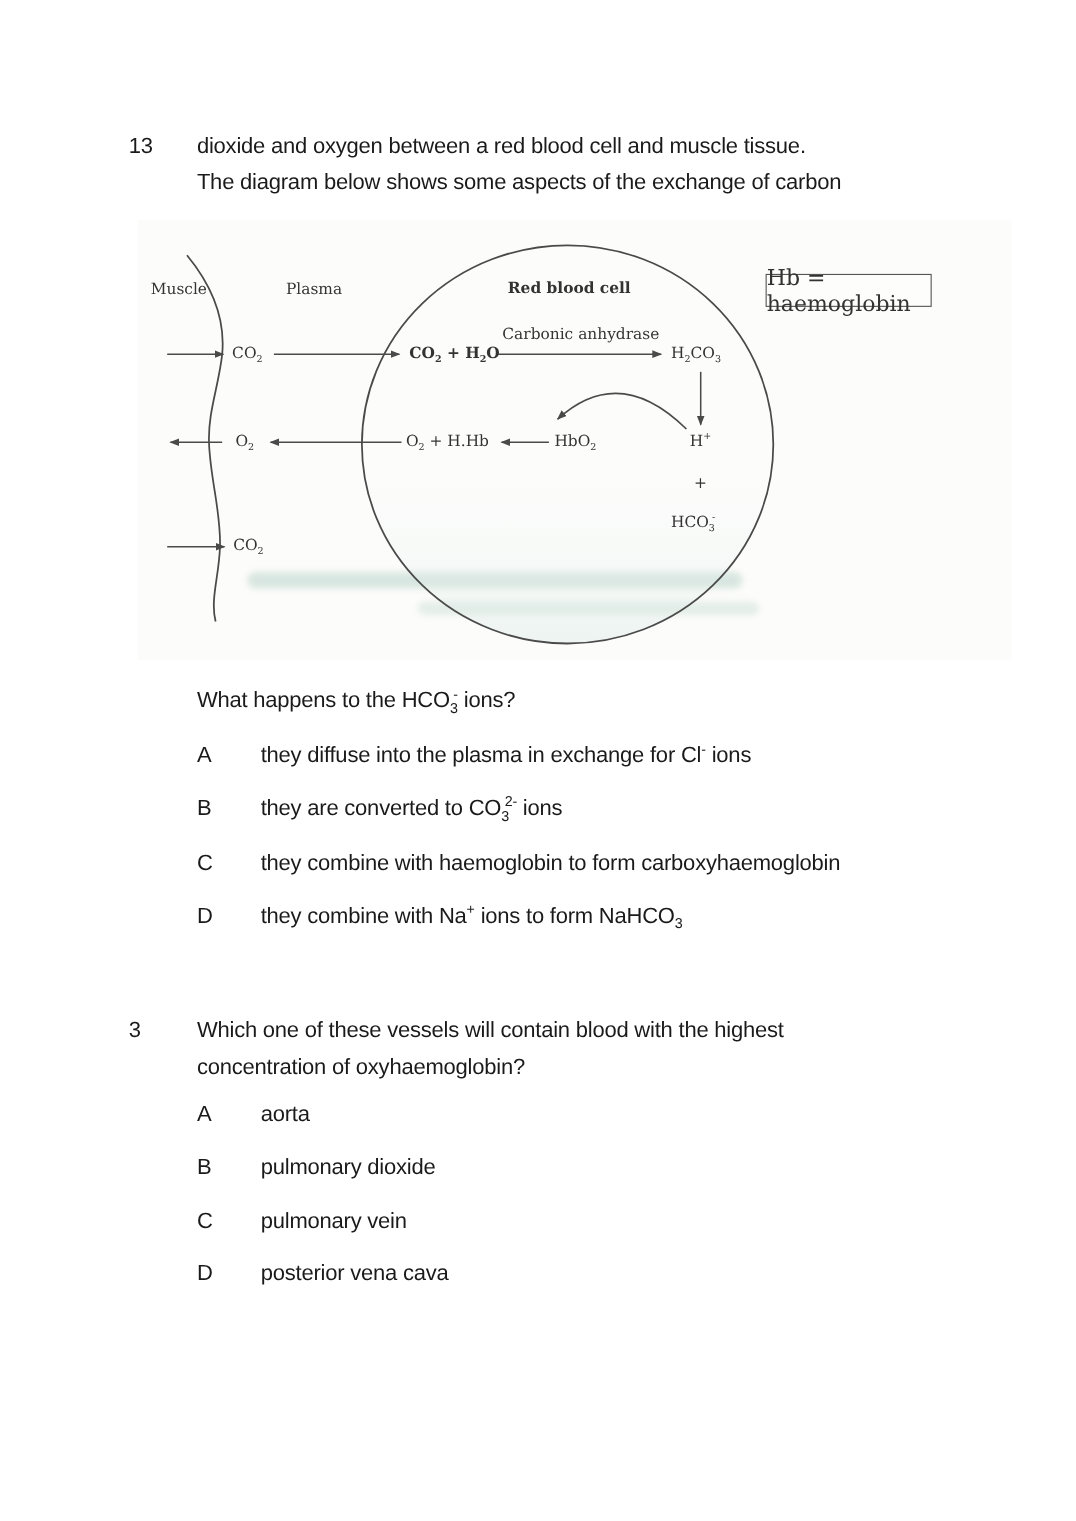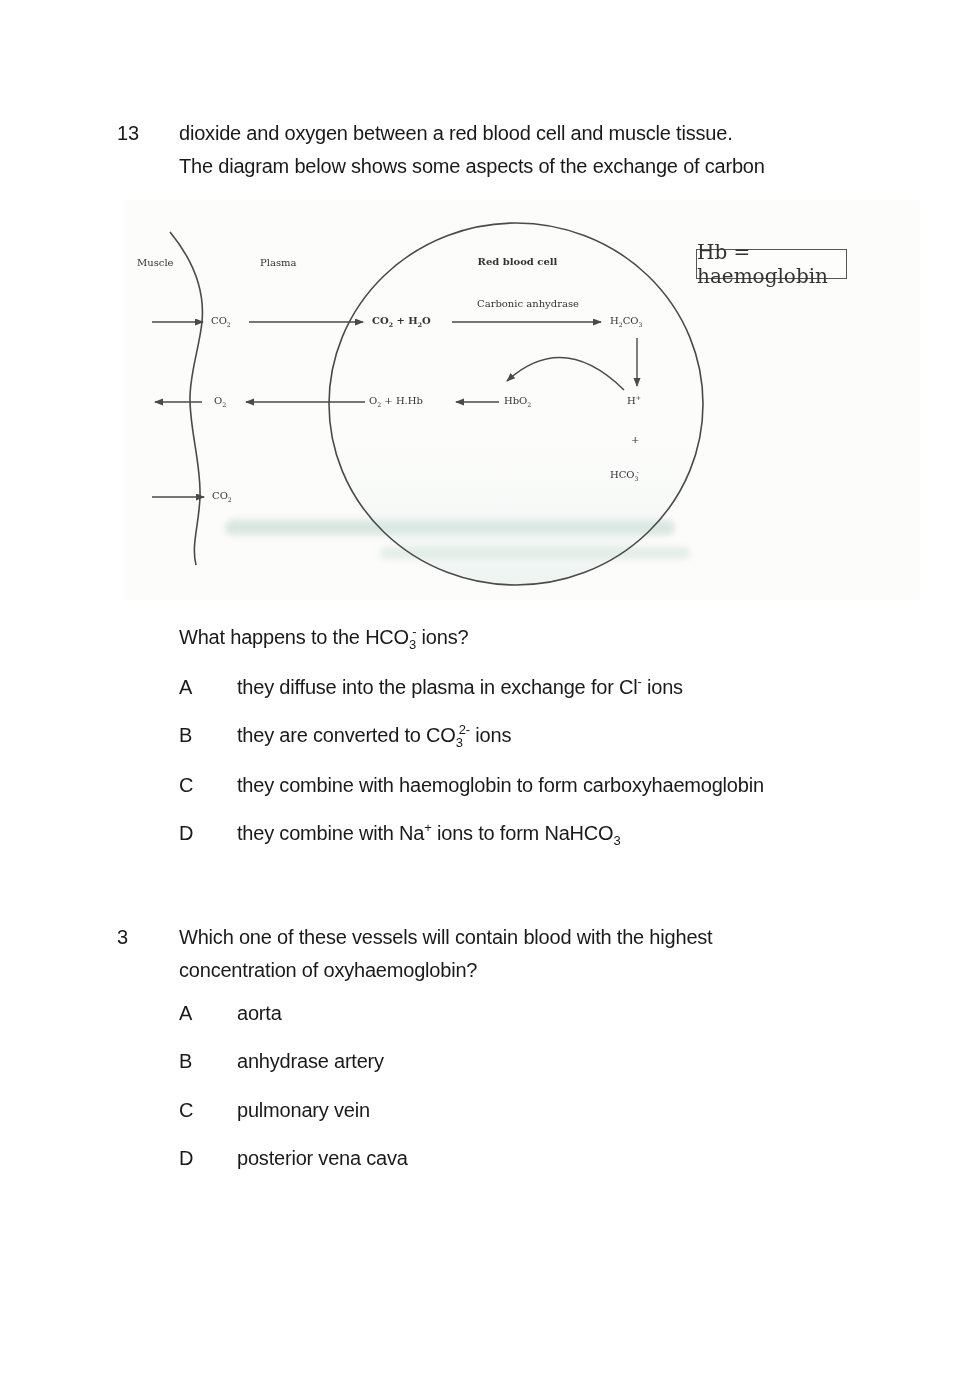--- a/index.html
+++ b/index.html
@@ -25,21 +25,21 @@
   sub + sup{margin-left:-0.30em;}
 
   
   .diagram{
     position:absolute;left:125px;top:200px;width:795px;height:400px;
     margin:0;background:#fcfcfb;
     font-family:"DejaVu Serif","Liberation Serif",serif;
     color:#333333;
   }
   .diagram svg{position:absolute;left:0;top:0;}
-  .dlabel{position:absolute;font-size:10px;line-height:18px;white-space:nowrap;}
+  .dlabel{position:absolute;font-size:14px;line-height:18px;white-space:nowrap;}
   .dlabel sub,.dlabel sup{font-size:0.62em;}
   .bold{font-weight:bold;}
   .center{text-align:center;}
   .legend-box{
     position:absolute;left:571px;top:49px;width:149px;height:28px;
     border:1.2px solid #555;display:flex;align-items:center;justify-content:center;
     font-size:20px;background:#fdfdfc;
   }
   .smudge{position:absolute;border-radius:8px;filter:blur(3px);}
   .smudge1{left:100px;top:320px;width:450px;height:15px;background:rgba(172,205,193,0.45);}
@@ -142,21 +142,21 @@
       <div class="q-line">concentration of oxyhaemoglobin?</div>
     </div>
   </section>
 
   <div class="opt-row" style="left:179px;top:1003px;">
     <div class="opt-letter">A</div>
     <div class="opt-text">aorta</div>
   </div>
   <div class="opt-row" style="left:179px;top:1051px;">
     <div class="opt-letter">B</div>
-    <div class="opt-text">anhydrase artery</div>
+    <div class="opt-text">pulmonary dioxide</div>
   </div>
   <div class="opt-row" style="left:179px;top:1100px;">
     <div class="opt-letter">C</div>
     <div class="opt-text">pulmonary vein</div>
   </div>
   <div class="opt-row" style="left:179px;top:1148px;">
     <div class="opt-letter">D</div>
     <div class="opt-text">posterior vena cava</div>
   </div>
 

